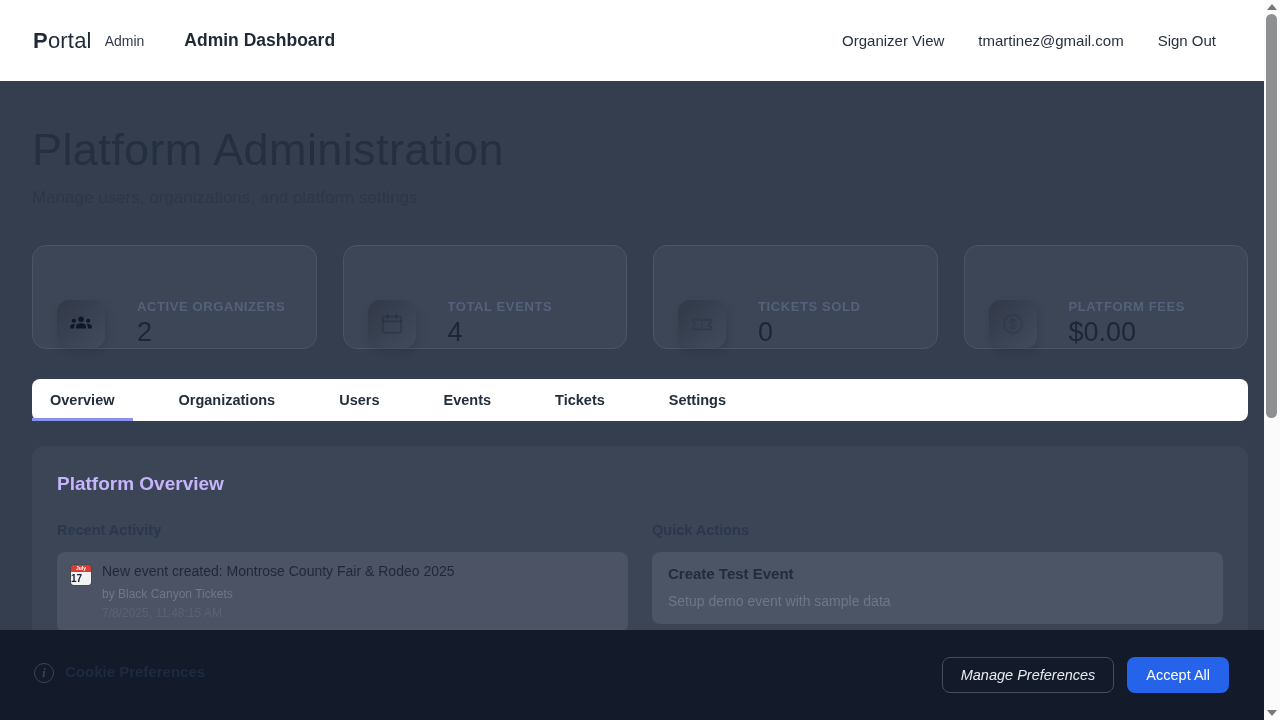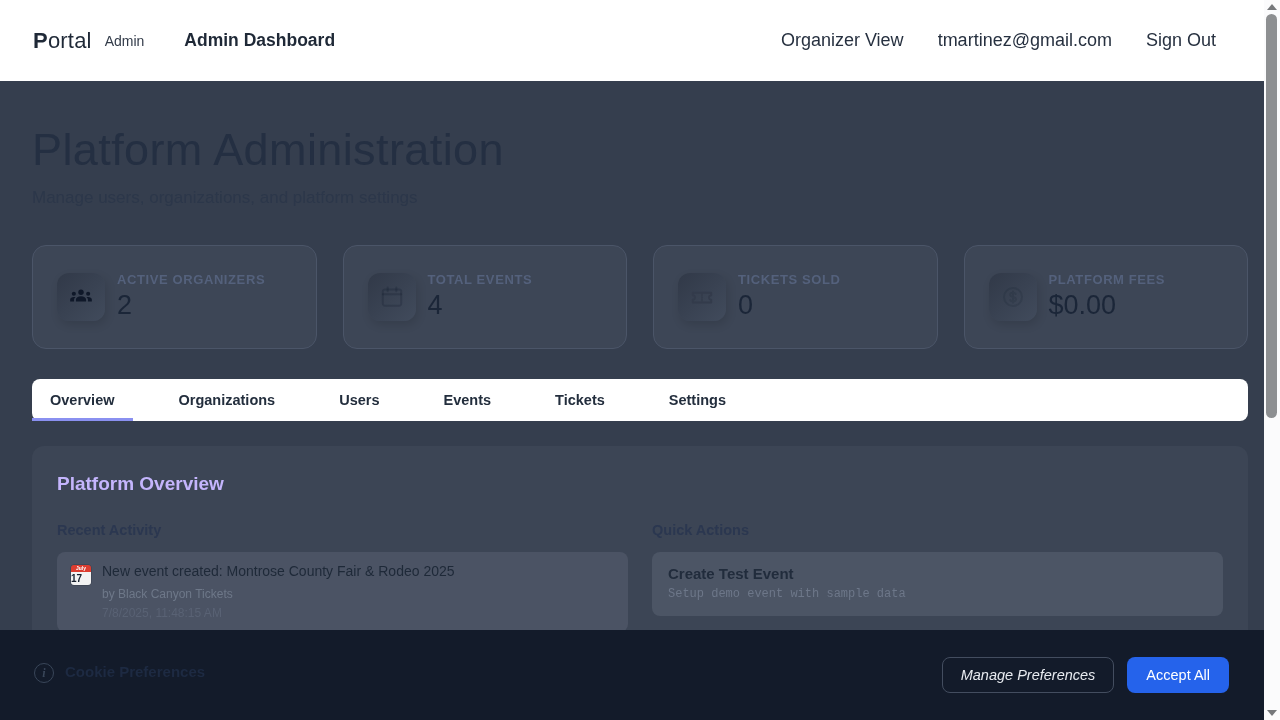--- a/index.html
+++ b/index.html
@@ -12,30 +12,30 @@
     -webkit-font-smoothing:antialiased;
   }
 
   
   .topbar { height:81px; background:#ffffff; display:flex; align-items:center; padding:0 64px 0 33px; position:relative; z-index:10; }
   .logo { font-size:22px; color:#1f2937; letter-spacing:.2px; cursor:pointer; }
   .logo .lp { font-weight:700; }
   .logo .lrest { font-weight:400; }
   .logo-badge { margin-left:13px; font-size:14px; color:#323b49; }
   .topbar-title { margin-left:40px; font-size:17.5px; font-weight:700; color:#1f2937; }
-  .topnav { margin-left:auto; display:flex; align-items:center; gap:34px; font-size:18px; color:#273140; }
+  .topnav { margin-left:auto; display:flex; align-items:center; gap:34px; font-size:15px; color:#273140; }
   .topnav .navlink { cursor:pointer; }
 
   
   .hero { padding:44px 32px 0; }
   .hero h1 { font-size:45px; font-weight:300; color:#242f42; letter-spacing:.4px; line-height:1.1; }
   .hero .sub { margin-top:13px; font-size:17px; color:#2c374a; }
 
   .stats { display:flex; gap:26px; margin-top:37px; }
-  .stat-card { flex:1; height:104px; background:#3d4656; border:1px solid #4b5568; border-radius:14px; display:flex; align-items:center; padding:0 24px; gap:12px; }
+  .stat-card { flex:1; height:104px; background:#3d4656; border:1px solid #4b5568; border-radius:14px; display:flex; align-items:flex-end; padding:0 24px; gap:32px; }
   .stat-icon { width:48px; height:48px; border-radius:12px; flex:none;
     background:linear-gradient(135deg,#313948 0%,#414b5c 100%);
     display:flex; align-items:center; justify-content:center;
     box-shadow:2px 4px 10px rgba(0,0,0,.12); }
   .stat-label { font-size:13px; font-weight:600; color:#54617c; letter-spacing:.6px; }
   .stat-value { font-size:27px; color:#1b2638; margin-top:3px; }
 
   
   .tabbar { margin:30px 32px 0; background:#ffffff; border-radius:8px; height:42px; display:flex; position:relative; z-index:5; }
   .tab { position:relative; display:flex; align-items:center; padding:0 18px; margin-right:28px; font-size:14.5px; color:#232e3d; cursor:pointer;font-weight:bold; }
@@ -50,21 +50,21 @@
   .activity-item { background:#4b5364; border-radius:8px; padding:11px 14px 12px; display:flex; gap:11px; }
   .cal-icon { width:20px; height:20px; border-radius:3px; overflow:hidden; flex:none; margin-top:2px; box-shadow:0 0 0 .5px rgba(0,0,0,.25); }
   .cal-top { height:7px; background:#dd3d30; color:#ffffff; font-size:5px; font-weight:700; text-align:center; line-height:7px; }
   .cal-day { height:13px; background:#f3f3f3; color:#17202e; font-size:10px; font-weight:700; text-align:left; line-height:13px; }
   .activity-title { font-size:14px; font-weight:500; color:#1e2938; }
   .activity-by { font-size:12px; color:#6e7889; margin-top:8px; }
   .activity-time { font-size:12px; color:#596274; margin-top:5px; }
 
   .qa-item { background:#4c5565; border-radius:8px; padding:13px 16px 15px; cursor:pointer; }
   .qa-title { font-size:15px; font-weight:700; color:#212c3c; }
-  .qa-desc { font-size:12px; color:#6d7789; margin-top:5px;font-family:Liberation Mono, monospace; }
+  .qa-desc { font-size:14px; color:#6d7789; margin-top:11px; }
 
   
   .cookie { position:absolute; left:0; right:0; bottom:0; height:90px; background:#131b2a; z-index:20;
     display:flex; align-items:center; gap:24px; padding:0 51px 0 34px; }
   .cookie-left { display:flex; gap:11px; flex:1; align-items:flex-start; }
   .info-icon { width:20px; height:20px; border-radius:50%; border:1.5px solid #394659; color:#394659;
     font-size:12px; font-weight:700; font-family:"Liberation Serif",serif; font-style:italic;
     display:flex; align-items:center; justify-content:center; flex:none; margin-top:0; }
   .cookie-text { max-width:858px; }
   .cookie-heading { font-size:15px; font-weight:700; color:#1d2a42; margin-bottom:7px; }

